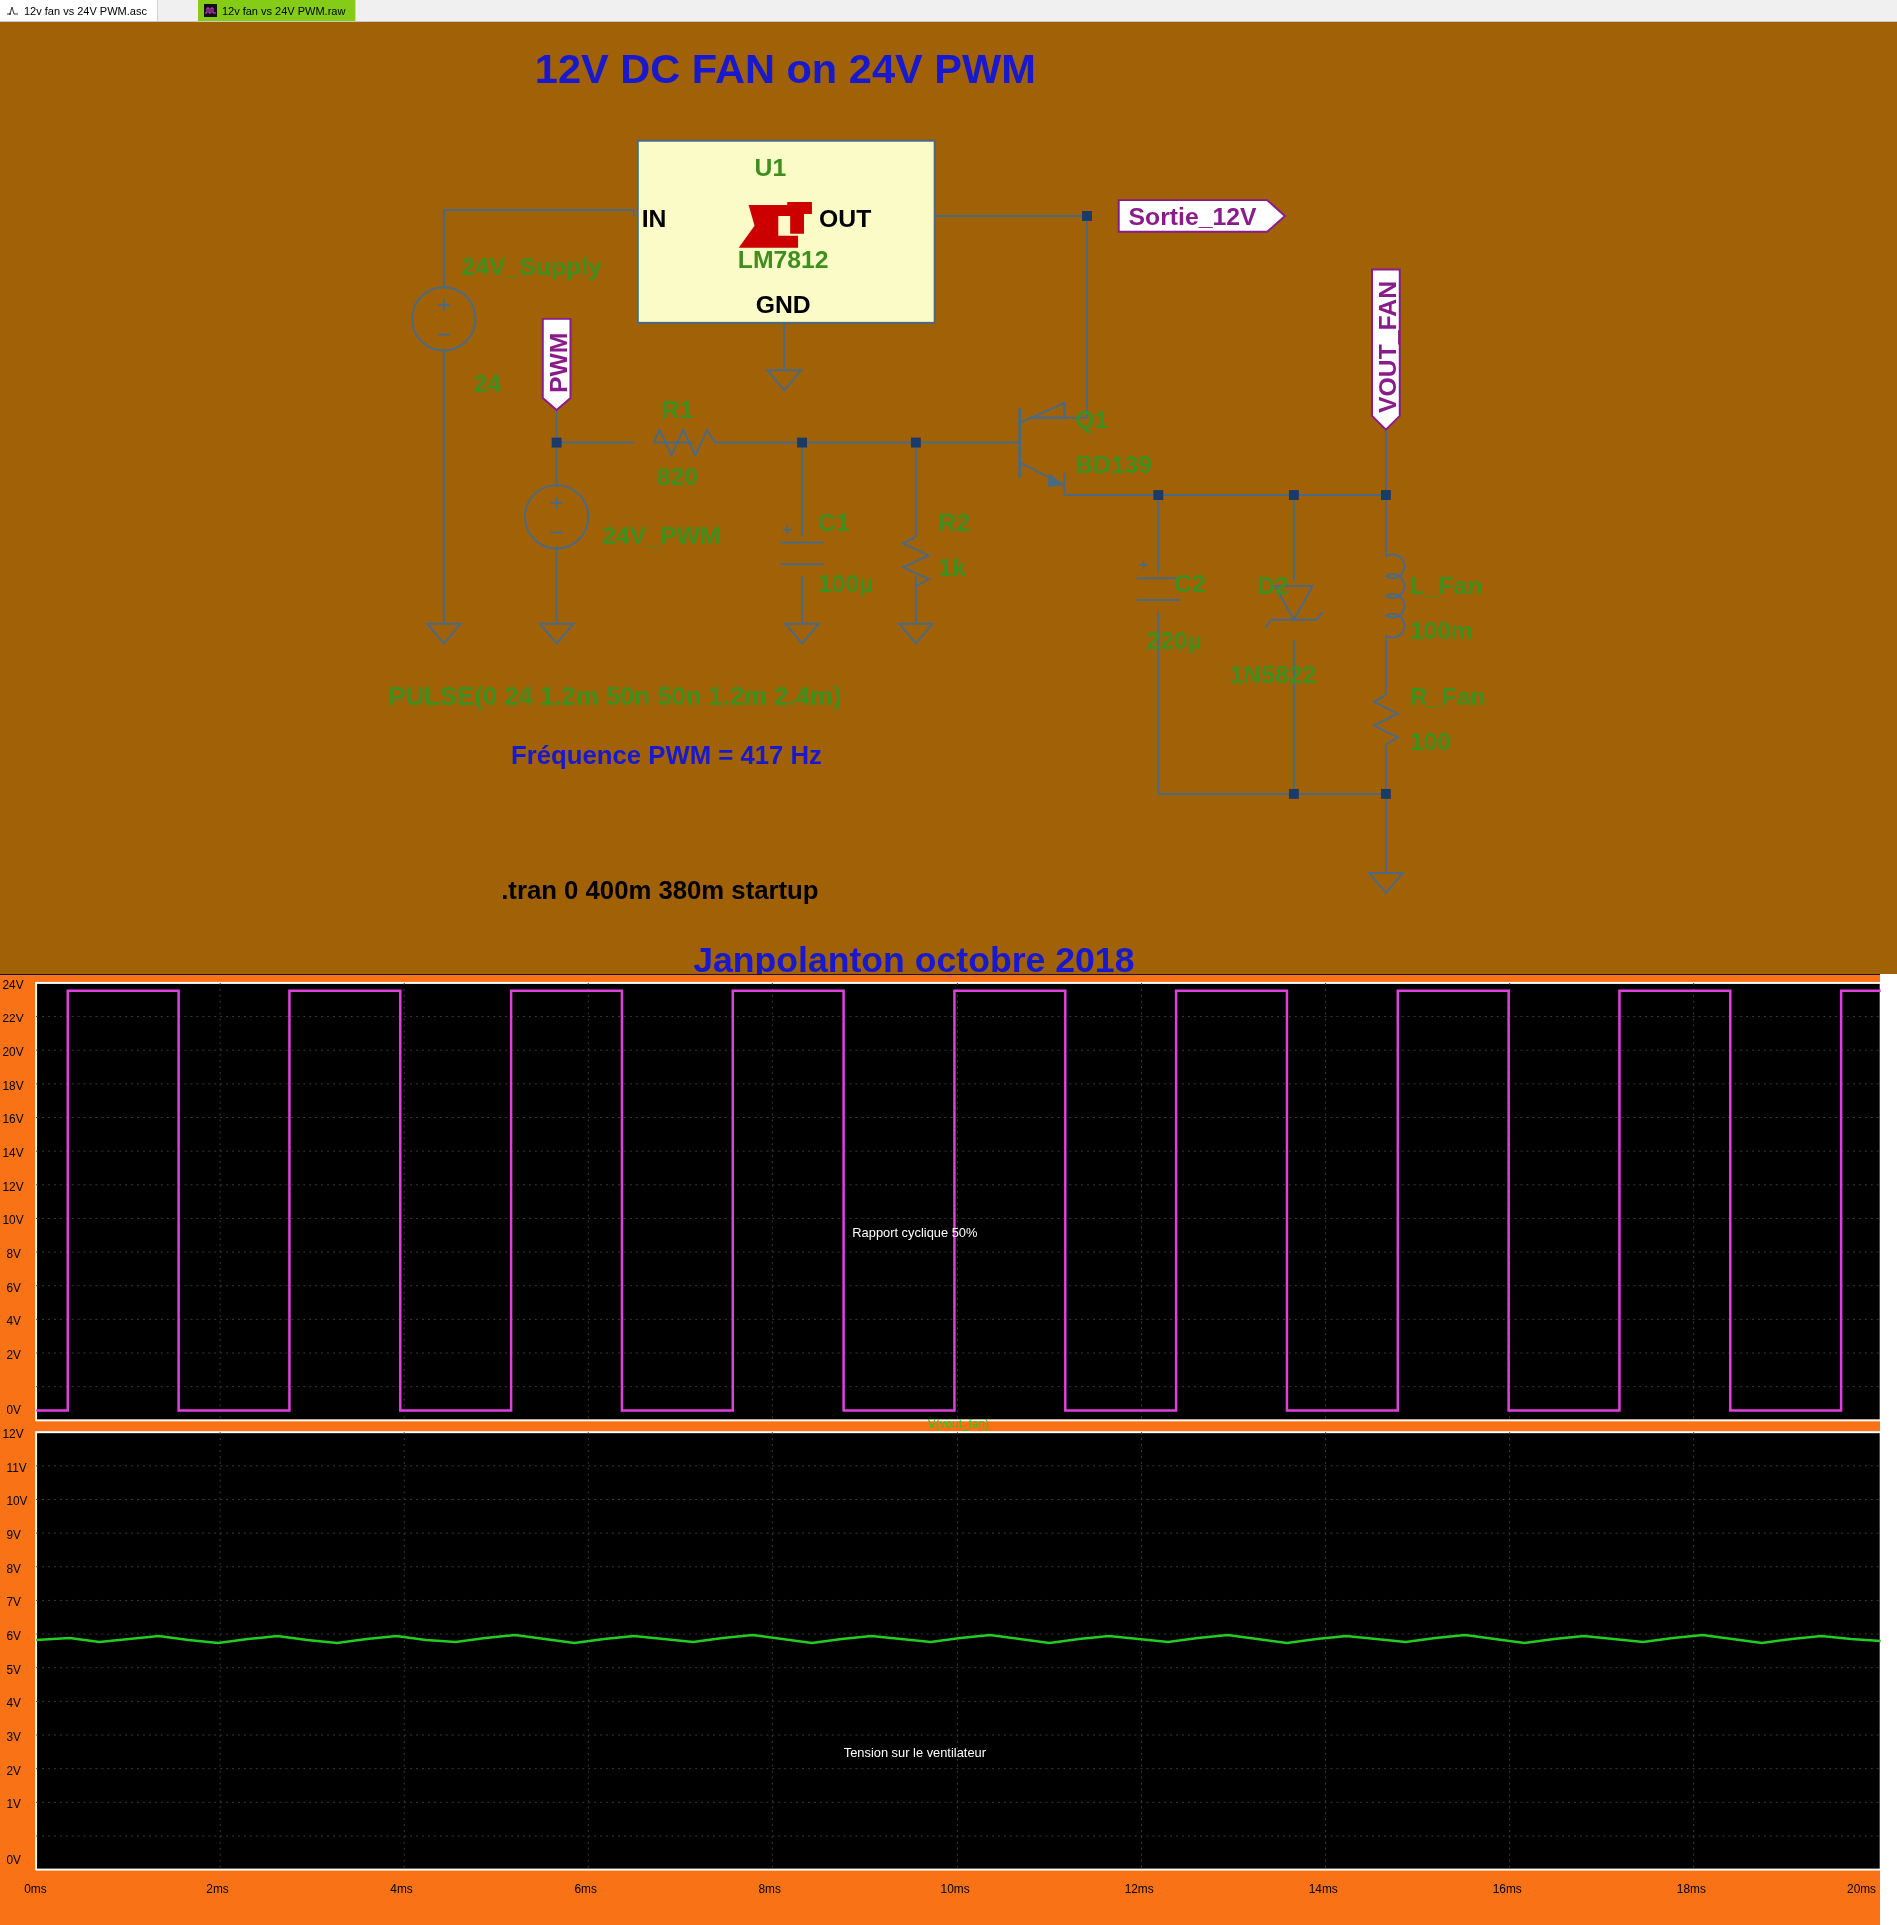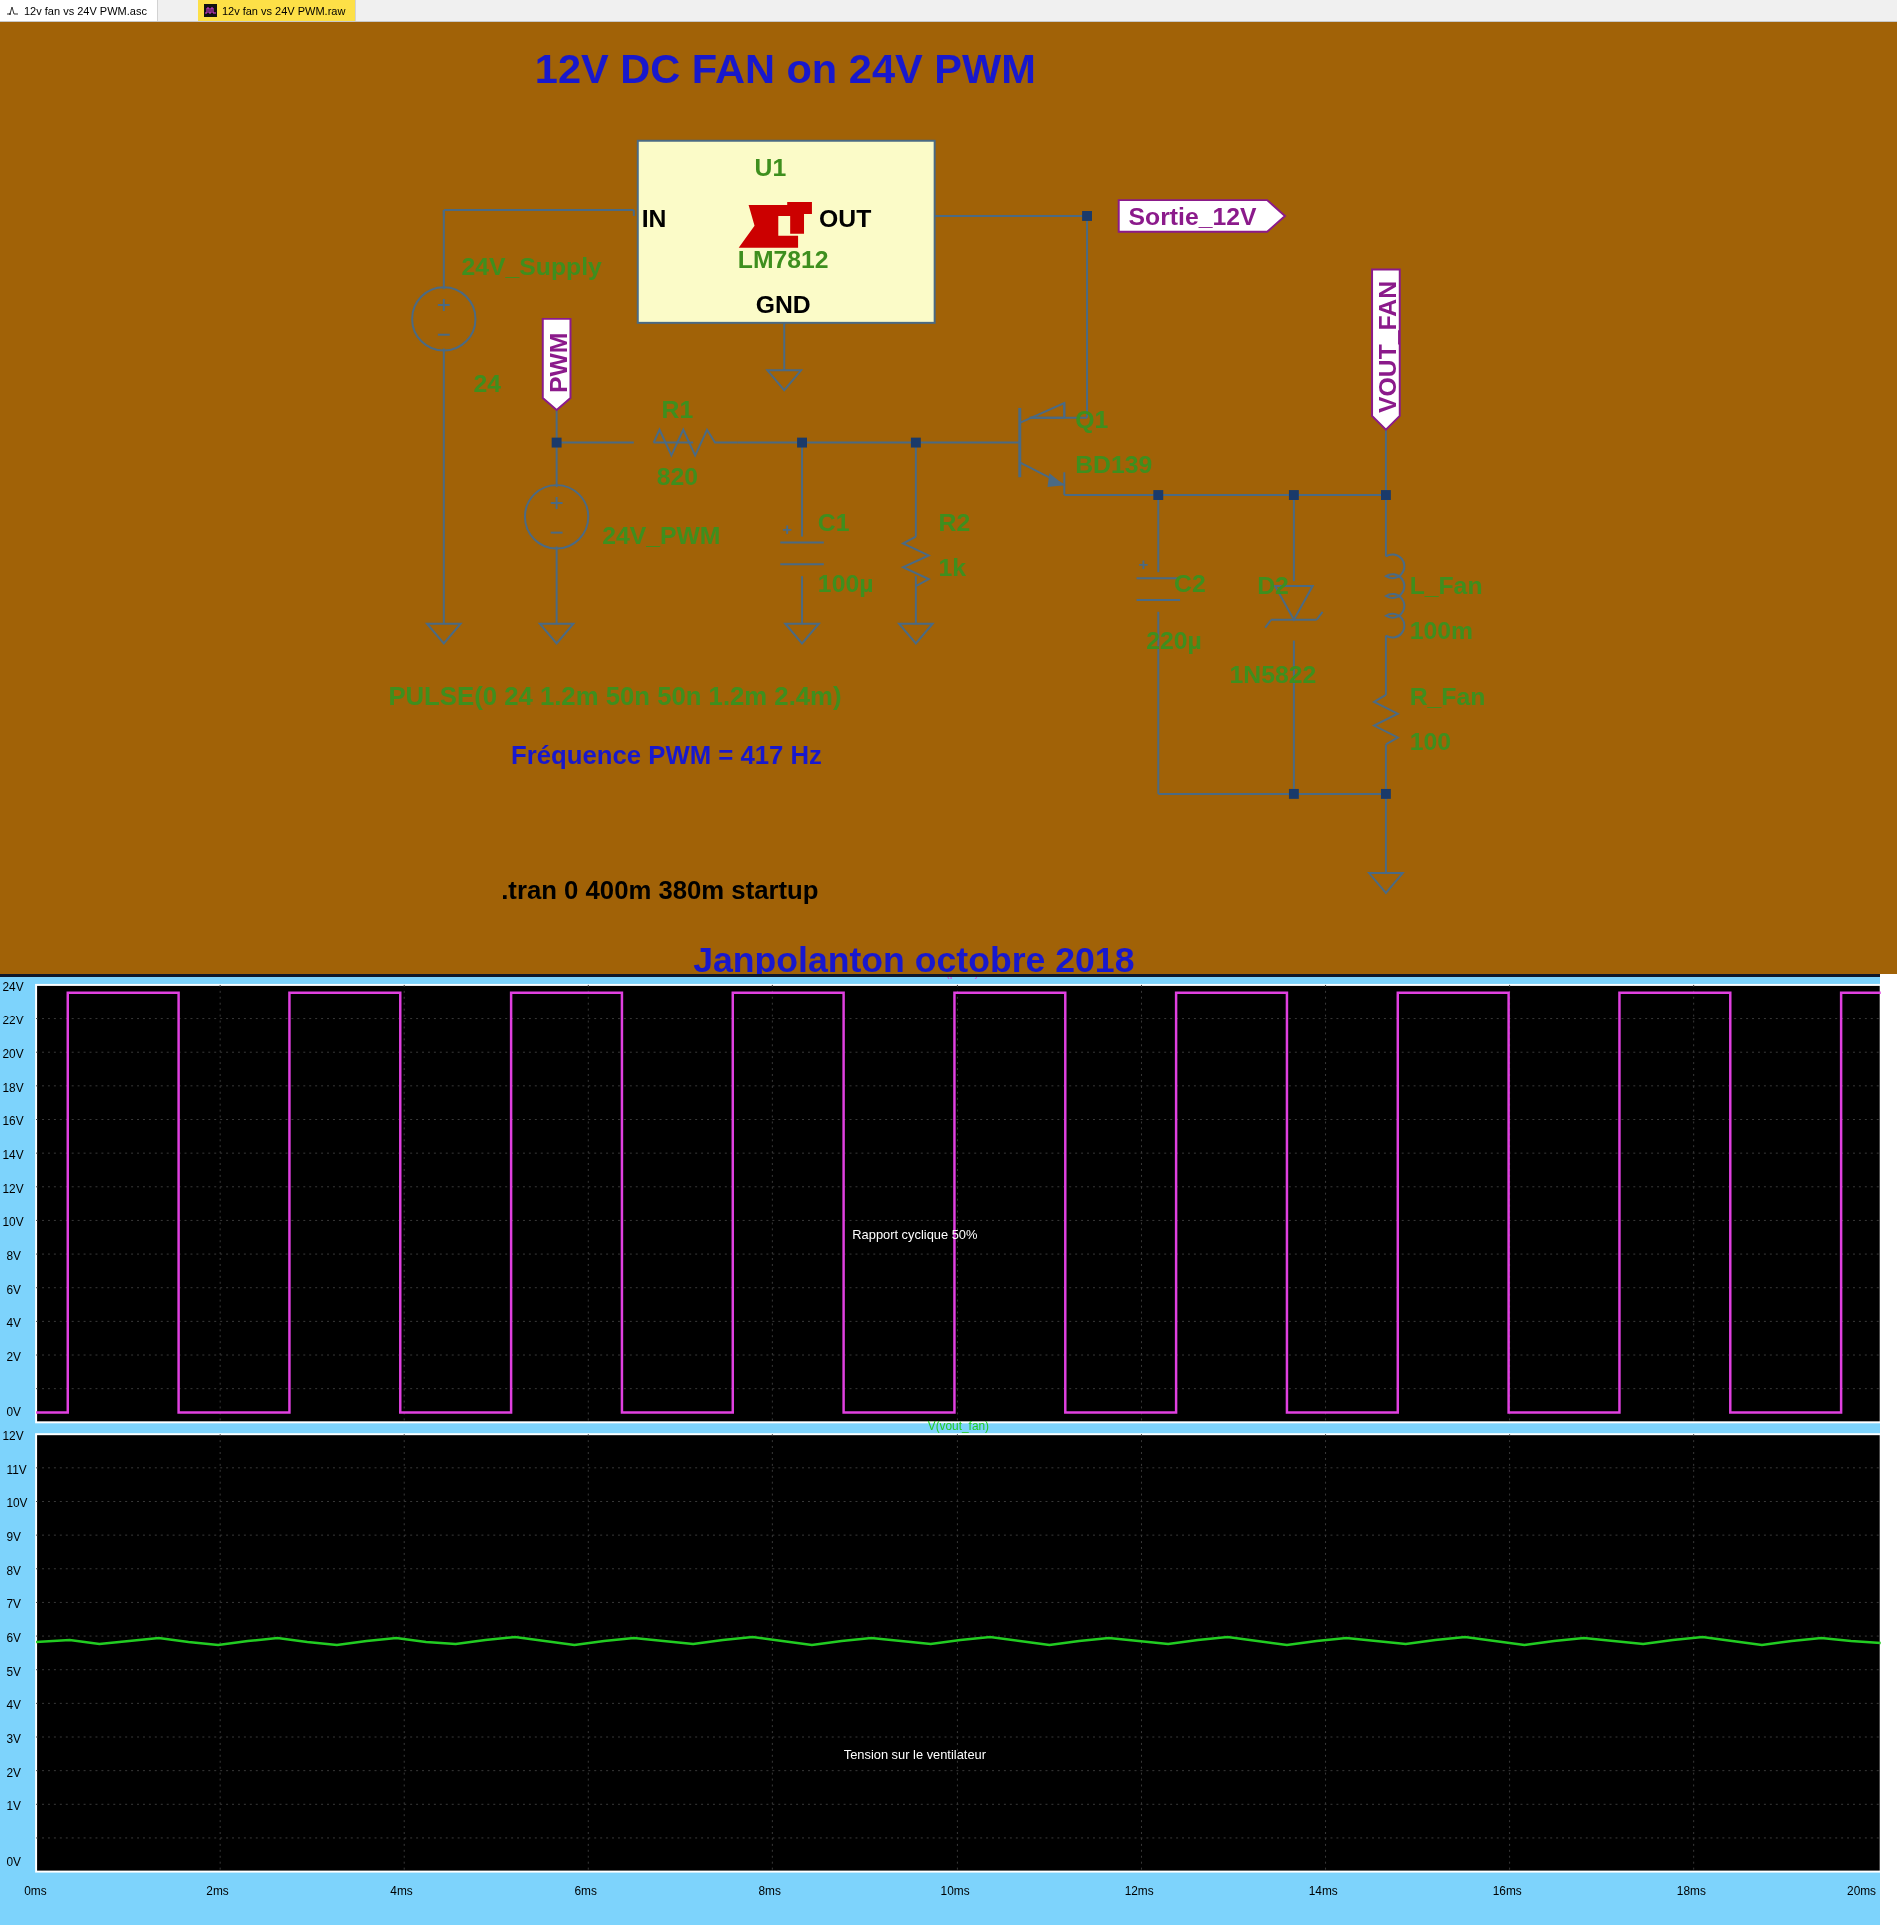--- a/index.html
+++ b/index.html
@@ -14,36 +14,36 @@
 
   
   .tabbar {
     position:absolute; top:0; left:0; width:1898px; height:22px;
     background:#f0f0f0; border-bottom:1px solid #c8c8c8;
     display:flex; align-items:stretch;gap:40px;
   }
   .tab {
     display:flex; align-items:center; gap:5px;
     padding:0 10px 0 6px; font-size:11px; color:#000;
-    border-right:1px solid #d2d2d2; background:#fde047;
+    border-right:1px solid #d2d2d2; background:#84cc16;
   }
   .tab.active { background:#ffffff; }
   .tabicon { width:13px; height:13px; display:block; }
 
   
   .schematic {
     position:absolute; top:22px; left:0; width:1898px; height:952px;
     background:#a16207;
   }
   .schematic svg { display:block; }
 
   
   .plotpane {
     position:absolute; top:974px; left:0; width:1880px; height:951px;
-    background:#7dd3fc; border-top:3px solid #0f172a;
+    background:#f97316; border-top:1px solid #0f172a;
   }
   .plotpane svg { display:block; }
 </style>
 </head>
 <body>
 
 <div class="tabbar">
   <div class="tab active">
     <span class="tabicon">
       <svg width="13" height="13" viewBox="0 0 13 13">

